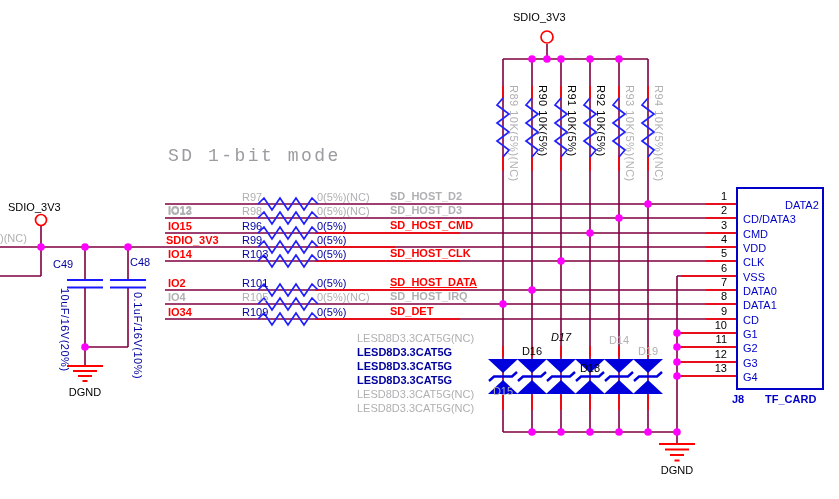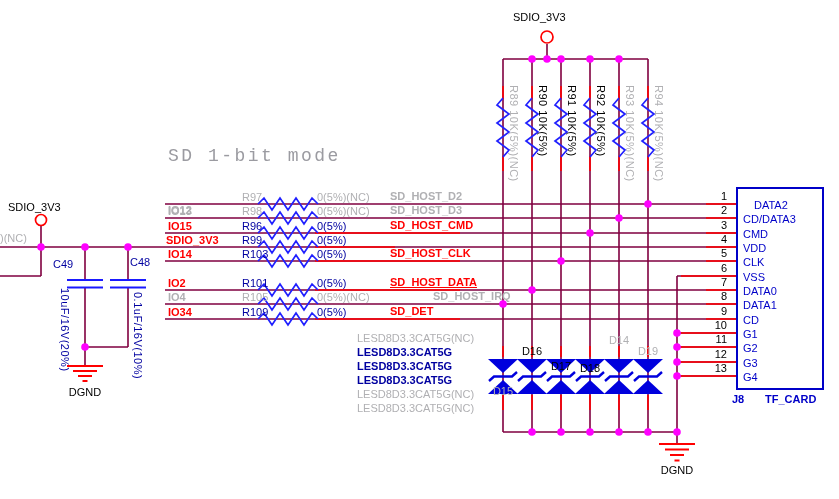--- a/index.html
+++ b/index.html
@@ -177,21 +177,21 @@
 <div class="txt red bold" style="left:390px;top:247px;">SD_HOST_CLK</div>
 
 <div class="txt red bold" style="left:168px;top:277px;">IO2</div>
 <div class="txt navy" style="left:242px;top:277px;">R101</div>
 <div class="txt navy" style="left:317px;top:277px;">0(5%)</div>
 <div class="txt red bold" style="left:390px;top:276px;text-decoration:underline;">SD_HOST_DATA</div>
 
 <div class="txt gray bold" style="left:168px;top:291px;">IO4</div>
 <div class="txt gray" style="left:242px;top:291px;">R105</div>
 <div class="txt gray" style="left:317px;top:291px;">0(5%)(NC)</div>
-<div class="txt gray bold" style="left:390px;top:290px;margin-left:43px;">SD_HOST_IRQ</div>
+<div class="txt gray bold" style="left:390px;top:290px;">SD_HOST_IRQ</div>
 
 <div class="txt red bold" style="left:168px;top:306px;">IO34</div>
 <div class="txt navy" style="left:242px;top:306px;">R109</div>
 <div class="txt navy" style="left:317px;top:306px;">0(5%)</div>
 <div class="txt red bold" style="left:390px;top:305px;">SD_DET</div>
 
 <div class="vtext gray" style="left:507px;top:85px;"><span>R89</span>&nbsp;<span>10K(5%)(NC)</span></div>
 <div class="vtext black" style="left:536px;top:85px;"><span>R90</span>&nbsp;<span>10K(5%)</span></div>
 <div class="vtext black" style="left:565px;top:85px;"><span>R91</span>&nbsp;<span>10K(5%)</span></div>
 <div class="vtext black" style="left:594px;top:85px;"><span>R92</span>&nbsp;<span>10K(5%)</span></div>
@@ -200,40 +200,40 @@
 
 <div class="txt gray" style="left:357px;top:332px;">LESD8D3.3CAT5G(NC)</div>
 <div class="txt navy bold" style="left:357px;top:346px;">LESD8D3.3CAT5G</div>
 <div class="txt navy bold" style="left:357px;top:360px;">LESD8D3.3CAT5G</div>
 <div class="txt navy bold" style="left:357px;top:374px;">LESD8D3.3CAT5G</div>
 <div class="txt gray" style="left:357px;top:388px;">LESD8D3.3CAT5G(NC)</div>
 <div class="txt gray" style="left:357px;top:402px;">LESD8D3.3CAT5G(NC)</div>
 
 <div class="txt gray ctr" style="left:489px;top:345px;width:28px;margin-top:40px;">D15</div>
 <div class="txt black ctr" style="left:518px;top:345px;width:28px;">D16</div>
-<div class="txt black ctr" style="left:547px;top:360px;width:28px;">D17</div>
+<div class="txt black ctr" style="left:547px;top:331px;width:28px;font-style:italic;">D17</div>
 <div class="txt black ctr" style="left:576px;top:345px;width:28px;margin-top:17px;">D18</div>
 <div class="txt gray ctr" style="left:605px;top:334px;width:28px;">D14</div>
 <div class="txt gray ctr" style="left:634px;top:345px;width:28px;">D19</div>
 
 <div class="txt black pnum" style="left:697px;top:190px;">1</div>
 <div class="txt black pnum" style="left:697px;top:204px;">2</div>
 <div class="txt black pnum" style="left:697px;top:219px;">3</div>
 <div class="txt black pnum" style="left:697px;top:233px;">4</div>
 <div class="txt black pnum" style="left:697px;top:247px;">5</div>
 <div class="txt black pnum" style="left:697px;top:262px;">6</div>
 <div class="txt black pnum" style="left:697px;top:276px;">7</div>
 <div class="txt black pnum" style="left:697px;top:290px;">8</div>
 <div class="txt black pnum" style="left:697px;top:305px;">9</div>
 <div class="txt black pnum" style="left:697px;top:319px;">10</div>
 <div class="txt black pnum" style="left:697px;top:333px;">11</div>
 <div class="txt black pnum" style="left:697px;top:348px;">12</div>
 <div class="txt black pnum" style="left:697px;top:362px;">13</div>
 
-<div class="txt pinblue" style="left:722px;top:199px;padding-left:32px;">DATA2</div>
+<div class="txt pinblue" style="left:753px;top:199px;padding-left:32px;">DATA2</div>
 <div class="txt pinblue" style="left:743px;top:213px;">CD/DATA3</div>
 <div class="txt pinblue" style="left:743px;top:228px;">CMD</div>
 <div class="txt pinblue" style="left:743px;top:242px;">VDD</div>
 <div class="txt pinblue" style="left:743px;top:256px;">CLK</div>
 <div class="txt pinblue" style="left:743px;top:271px;">VSS</div>
 <div class="txt pinblue" style="left:743px;top:285px;">DATA0</div>
 <div class="txt pinblue" style="left:743px;top:299px;">DATA1</div>
 <div class="txt pinblue" style="left:743px;top:314px;">CD</div>
 <div class="txt pinblue" style="left:743px;top:328px;">G1</div>
 <div class="txt pinblue" style="left:743px;top:342px;">G2</div>

